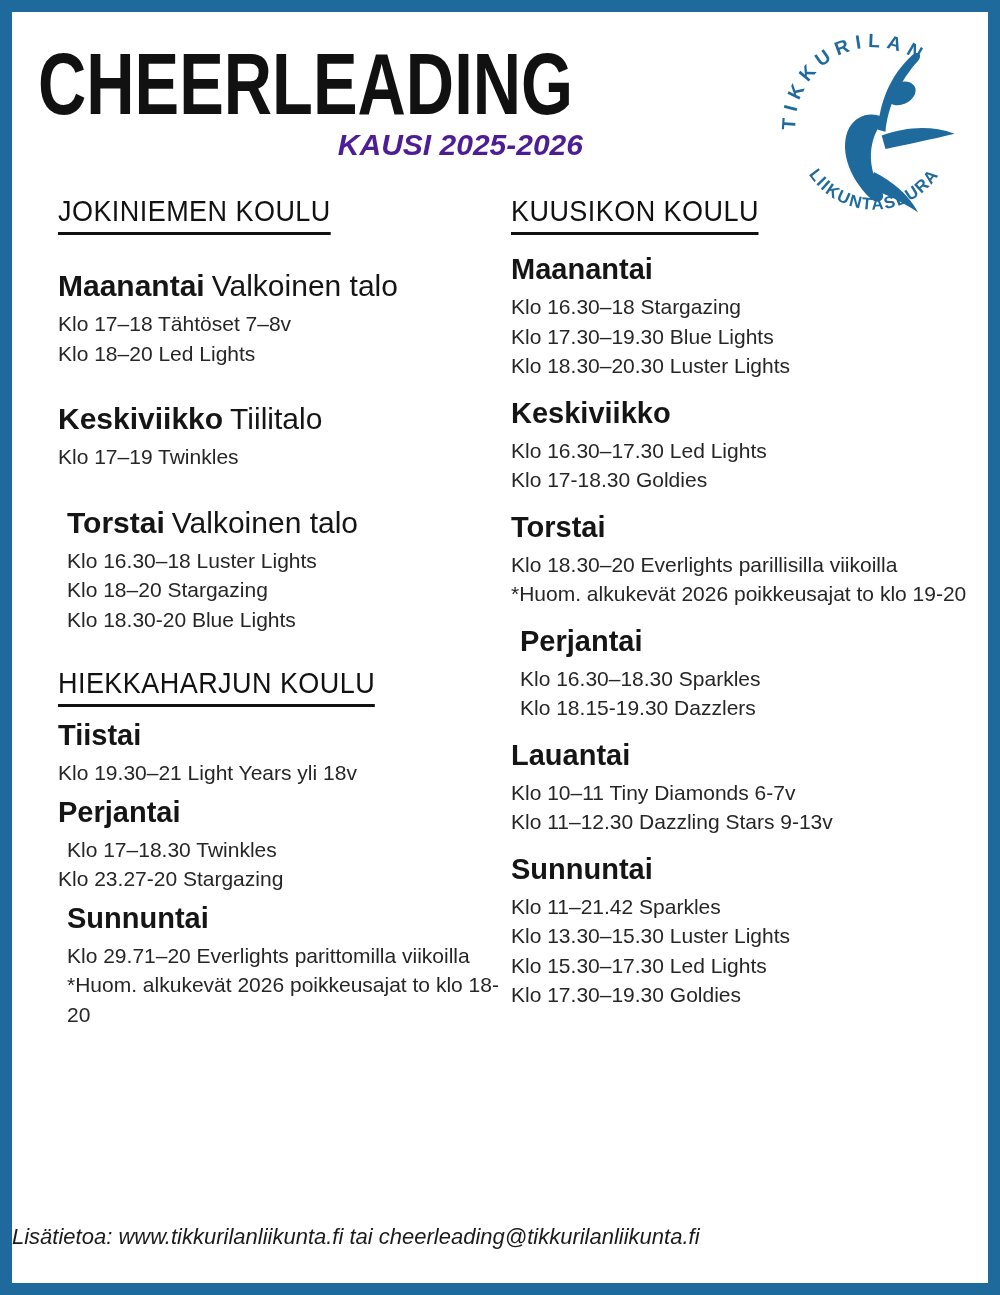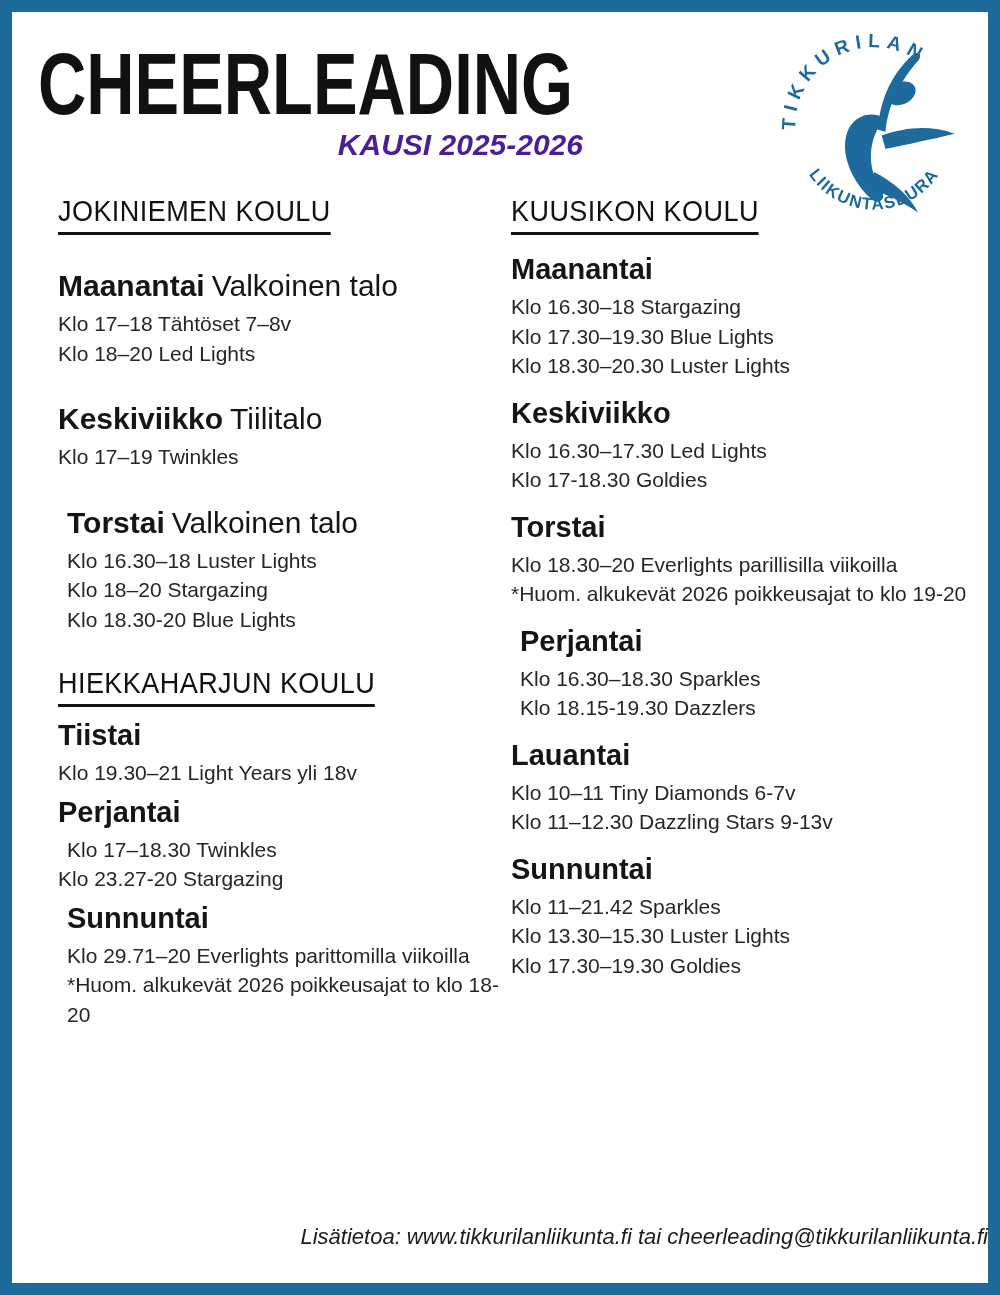--- a/index.html
+++ b/index.html
@@ -49,22 +49,22 @@
   .indent { padding-left:9px; }
 
   .day-heading { font-size:30px; line-height:38px; font-weight:700; color:#151515; margin-bottom:4px; }
   .col2 .day-heading, .sec-hiekka .day-heading { font-size:29px; line-height:37px; }
   .day-heading .loc { font-weight:400; margin-left:7px; }
 
   .klo { font-size:21px; line-height:29.5px; color:#262626; }
 
   
   .footer {
-    position:absolute; left:0; right:0; top:1212px; text-align:right;
-    font-style:italic; font-size:22px; color:#1b1b1b;margin-left:32px;
+    position:absolute; left:0; right:0; top:1212px; text-align:left;
+    font-style:italic; font-size:22px; color:#1b1b1b;
   }
 </style>
 </head>
 <body>
 
 <div class="page">
 
   <div class="title-wrap">
     <h1 class="main-title">CHEERLEADING</h1>
     <div class="subtitle">KAUSI 2025-2026</div>
@@ -201,20 +201,21 @@
         <div class="klo">Klo 10–11 Tiny Diamonds 6-7v</div>
         <div class="klo">Klo 11–12.30 Dazzling Stars 9-13v</div>
       </div>
 
       <div class="day-block">
         <div class="day-heading">
           <span>Sunnuntai</span>
         </div>
         <div class="klo">Klo 11–21.42 Sparkles</div>
         <div class="klo">Klo 13.30–15.30 Luster Lights</div>
+        <div class="klo">Klo 15.30–17.30 Led Lights</div>
         <div class="klo">Klo 17.30–19.30 Goldies</div>
       </div>
     </div>
 
   </div>
 
   <div class="footer">Lisätietoa: www.tikkurilanliikunta.fi tai cheerleading@tikkurilanliikunta.fi</div>
 
 </div>
 

